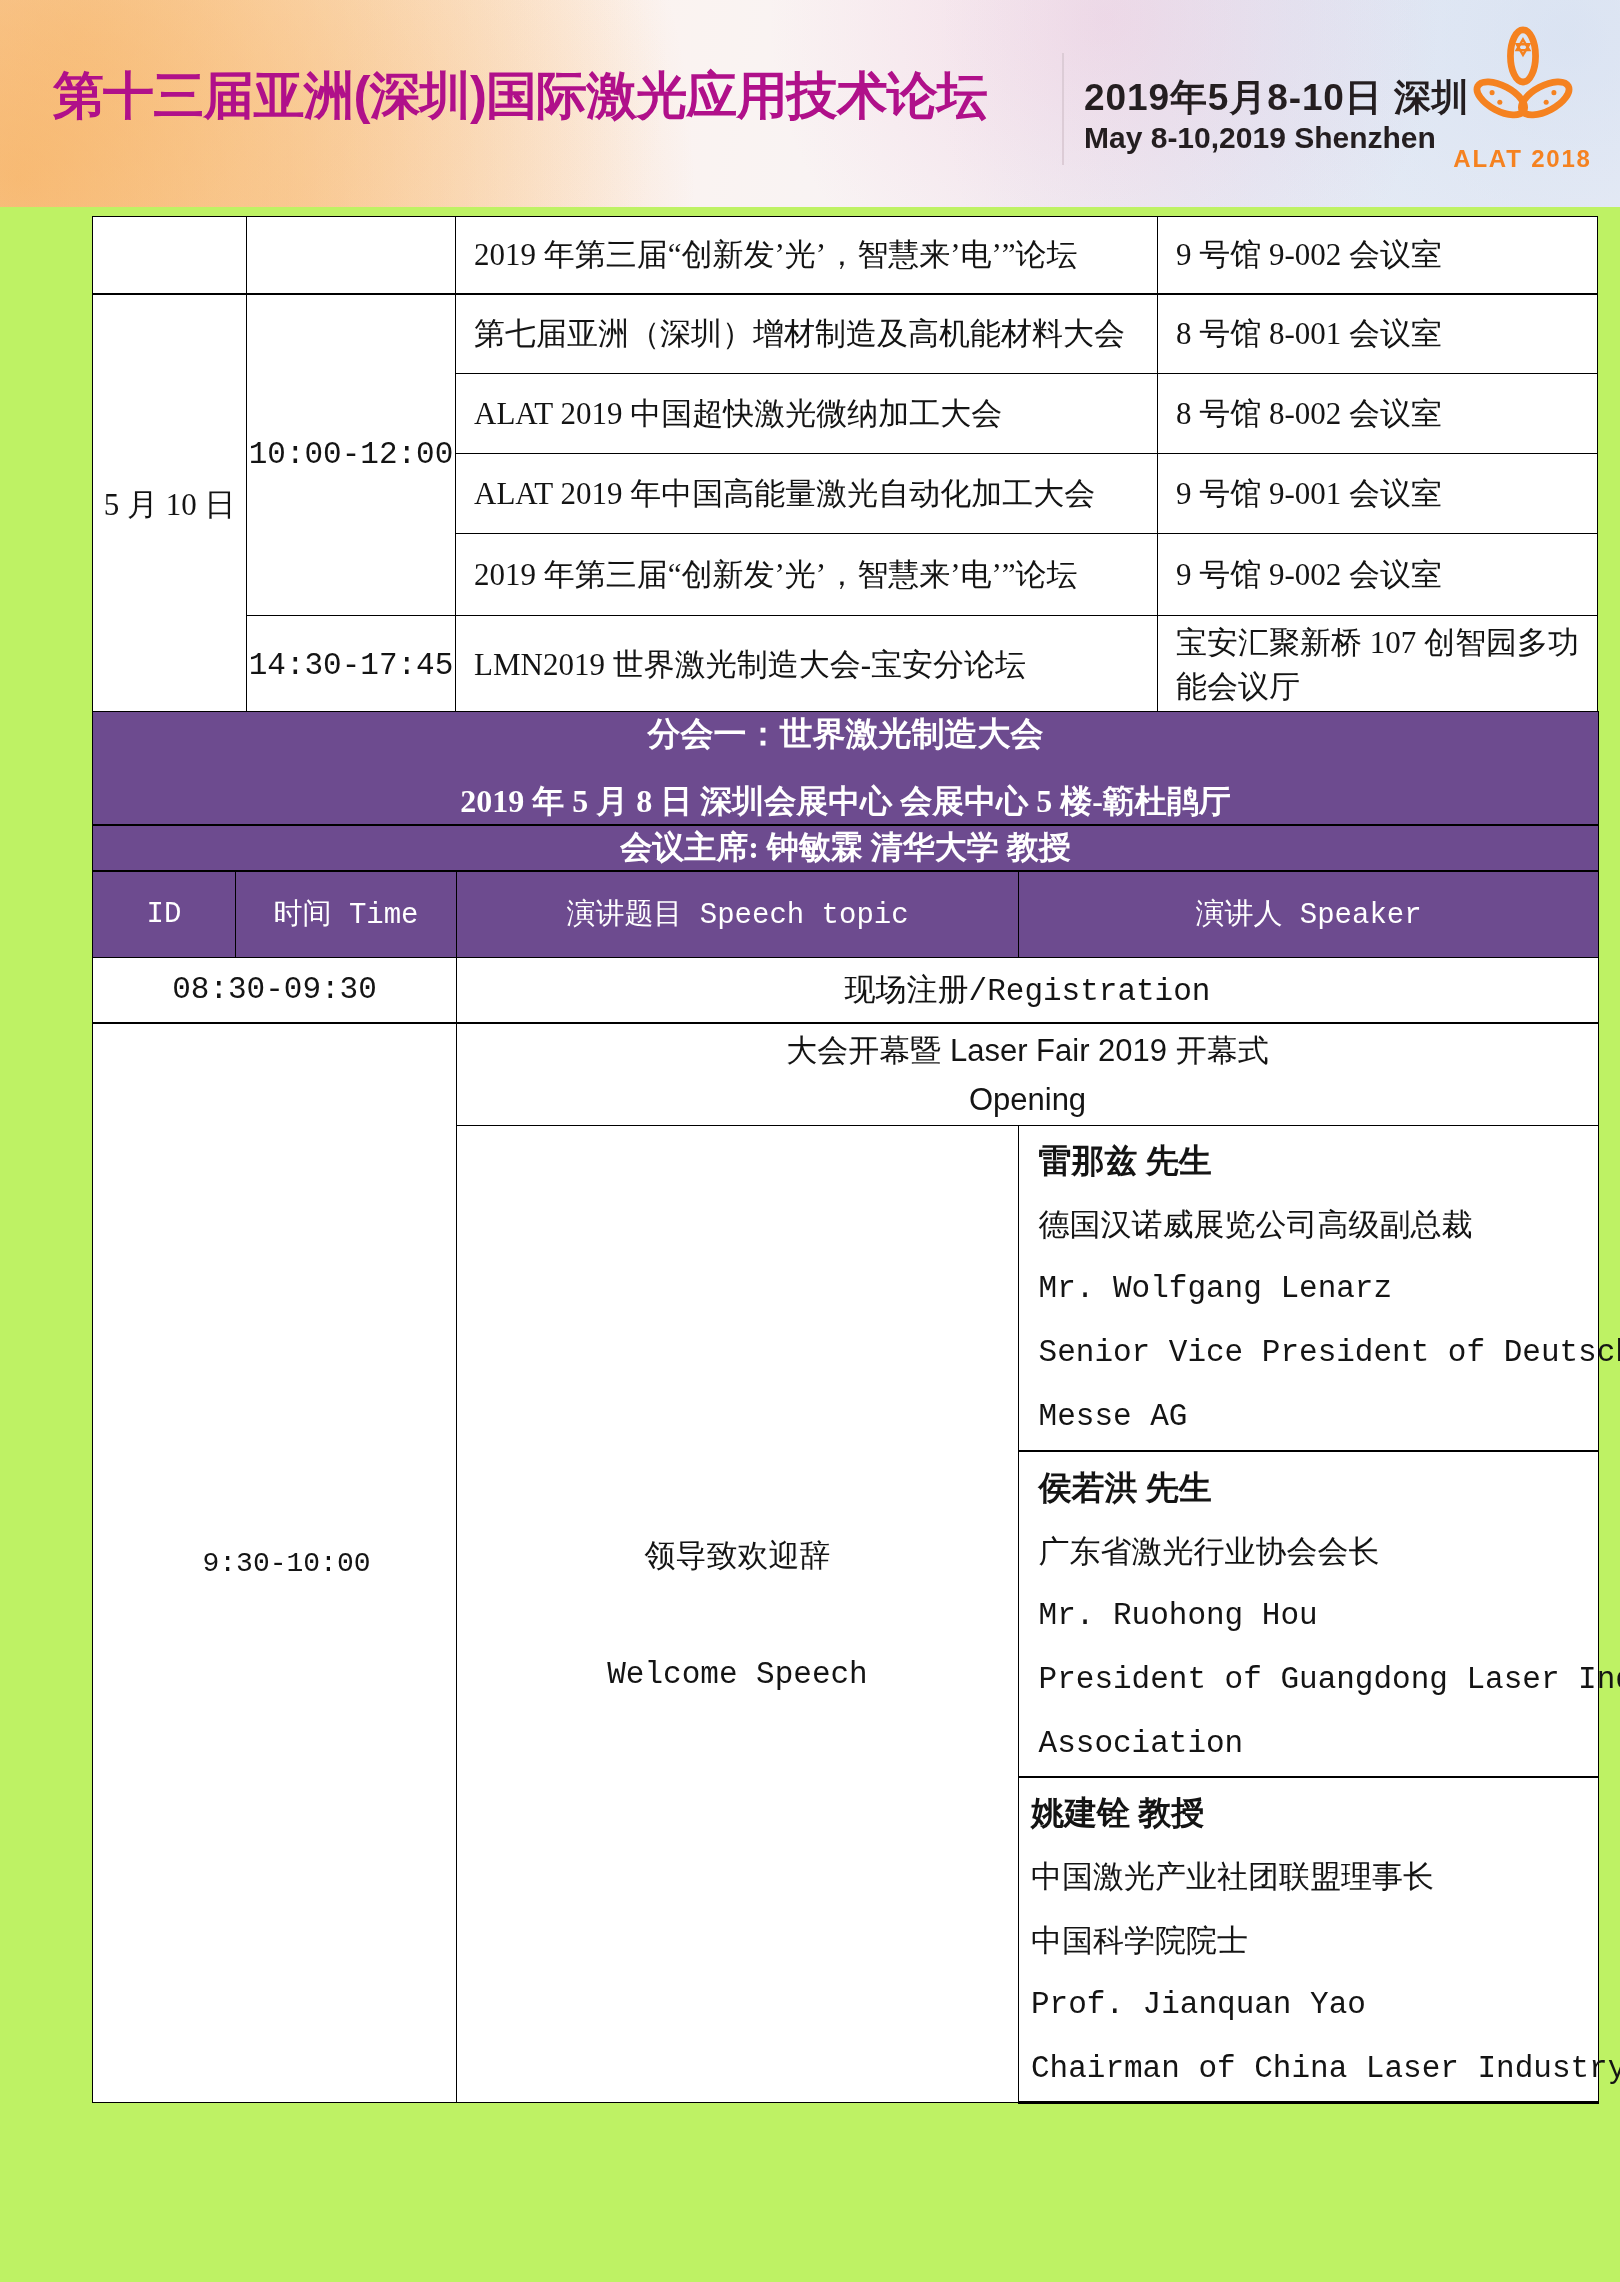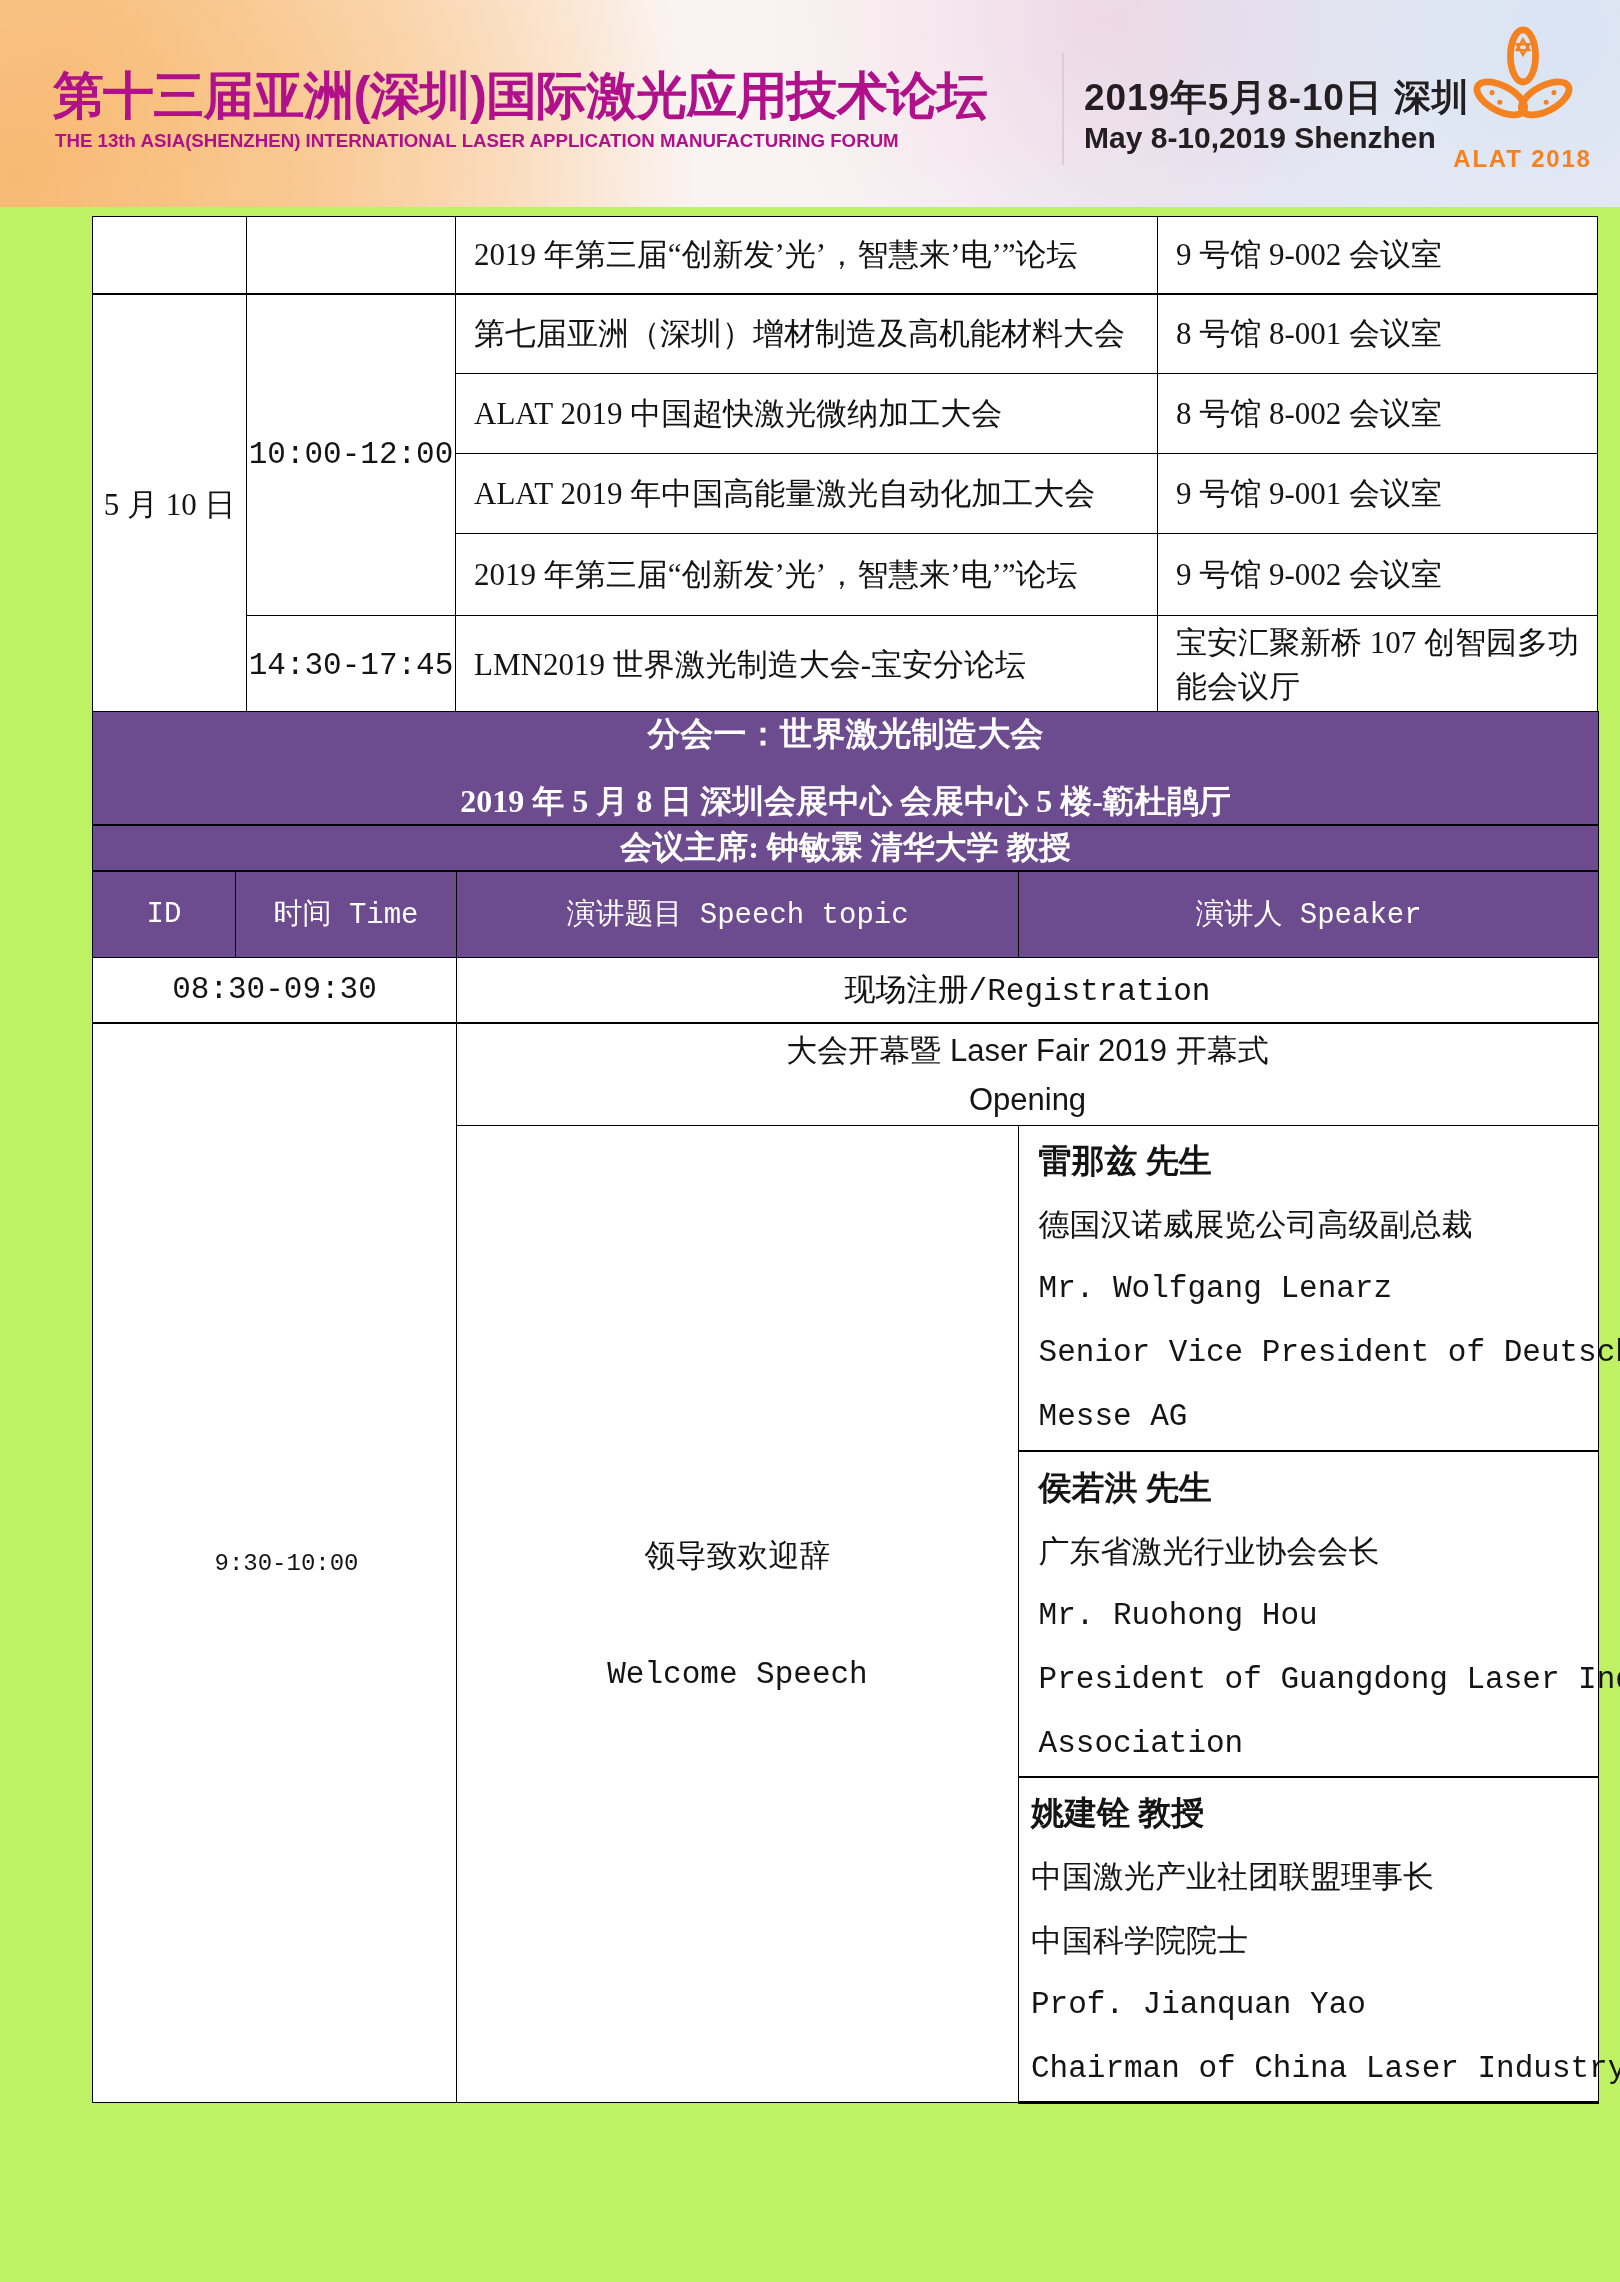--- a/index.html
+++ b/index.html
@@ -66,30 +66,29 @@
   .reg td { border-bottom:2.7px solid #000; }
   .open { border-bottom:1.8px solid #000; }
   .open .o1 { font-family:"Liberation Sans","DejaVu Sans",sans-serif; font-size:31px; margin-bottom:9.8px; }
   .open .o2 { font-family:"Liberation Sans","DejaVu Sans",sans-serif; font-size:31px; }
   .spk { vertical-align:top; text-align:left; padding:3.6px 7.1px 0 19.6px; border-bottom:2.7px solid #000; }
   .spk div { height:64px; line-height:64px; white-space:nowrap; }
   .spk .b { font-weight:bold; font-size:33px; }
   .t2 tr.lastrow td { border-bottom:3.6px solid #000;padding-left:12px; }
   .welcome { text-align:center; }
   .welcome .w1 { margin-bottom:80px; }
-  .bigtime { font-size:24px;padding-left:24px; }
+  .bigtime { font-size:28px;padding-left:24px; }
 </style>
 </head>
 <body>
 
 <div class="page">
 
   <div class="hd">
     <div class="t-zh">第十三届亚洲(深圳)国际激光应用技术论坛</div>
-    <div class="t-en">THE 13th ASIA(SHENZHEN) INTERNATIONAL LASER APPLICATION MANUFACTURING FORUM</div>
     <div class="hd-div"></div>
     <div class="d-zh">2019年5月8-10日  深圳</div>
     <div class="d-en">May 8-10,2019  Shenzhen</div>
     <div class="hd-logo">
       <svg width="118" height="114" viewBox="0 0 120 118">
         <g fill="none" stroke="#f58220" stroke-width="7">
           <ellipse cx="60" cy="32" rx="13" ry="27"></ellipse>
           <ellipse cx="37" cy="76" rx="13" ry="27" transform="rotate(-62 37 76)"></ellipse>
           <ellipse cx="83" cy="76" rx="13" ry="27" transform="rotate(62 83 76)"></ellipse>
         </g>

